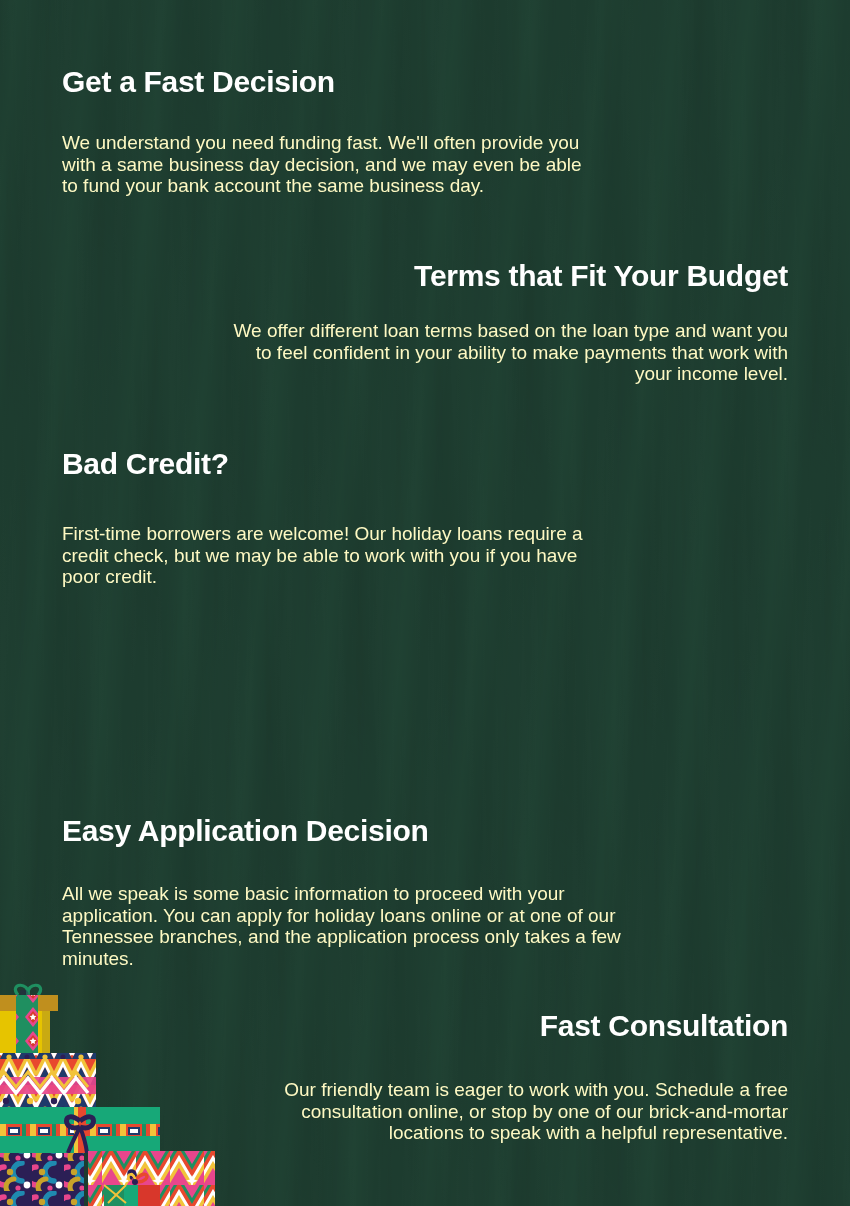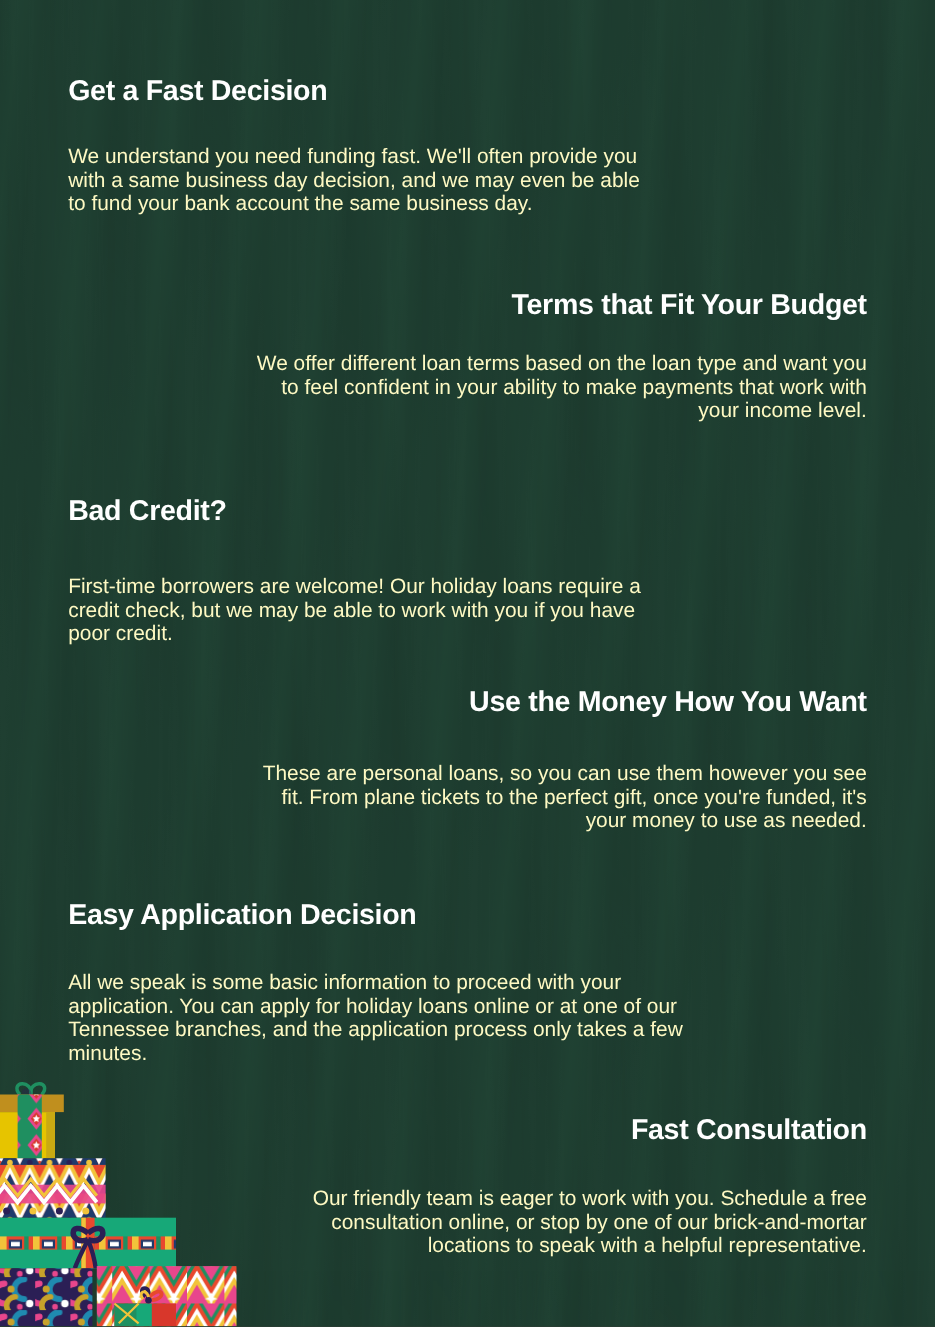--- a/index.html
+++ b/index.html
@@ -69,21 +69,21 @@
   }
 
   .section { position: absolute; }
   .section.left  { left: 62px; text-align: left; }
   .section.right { right: 62px; text-align: right; }
 
   h2.heading {
     margin: 0;
     color: #ffffff;
     font-weight: bold;
-    font-size: 26px;
+    font-size: 30px;
     line-height: 40px;
     letter-spacing: -0.3px;
     white-space: nowrap;
   }
   p.body {
     margin: 0;
     color: #fef9c3;
     font-size: 19px;
     line-height: 21.5px;
     font-weight: 400;
@@ -249,24 +249,20 @@
     <div class="section right" id="sec-terms">
       <h2 class="heading">Terms that Fit Your Budget</h2>
       <p class="body">We offer different loan terms based on the loan type and want you to feel confident in your ability to make payments that work with your income level.</p>
     </div>
 
     <div class="section left" id="sec-bad-credit">
       <h2 class="heading">Bad Credit?</h2>
       <p class="body">First-time borrowers are welcome! Our holiday loans require a credit check, but we may be able to work with you if you have poor credit.</p>
     </div>
 
-    <div class="section right" id="sec-use-money">
-      <h2 class="heading">Use the Money How You Want</h2>
-      <p class="body">These are personal loans, so you can use them however you see fit. From plane tickets to the perfect gift, once you're funded, it's your money to use as needed.</p>
-    </div>
 
     <div class="section left" id="sec-easy-application">
       <h2 class="heading">Easy Application Decision</h2>
       <p class="body">All we speak is some basic information to proceed with your application. You can apply for holiday loans online or at one of our Tennessee branches, and the application process only takes a few minutes.</p>
     </div>
 
     <div class="section right" id="sec-free-consultation">
       <h2 class="heading">Fast Consultation</h2>
       <p class="body">Our friendly team is eager to work with you. Schedule a free consultation online, or stop by one of our brick-and-mortar locations to speak with a helpful representative.</p>
     </div>

